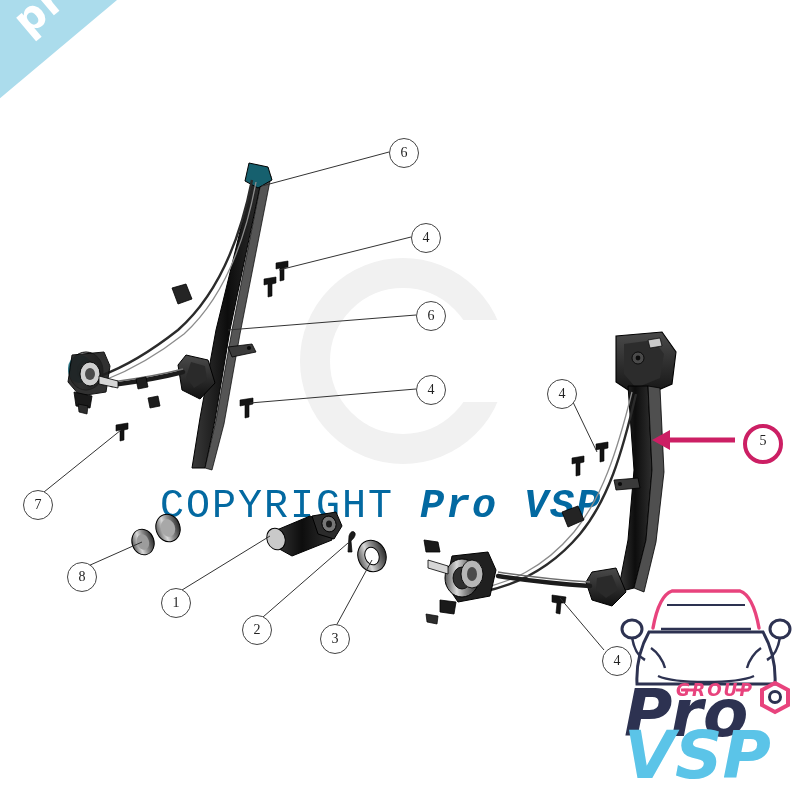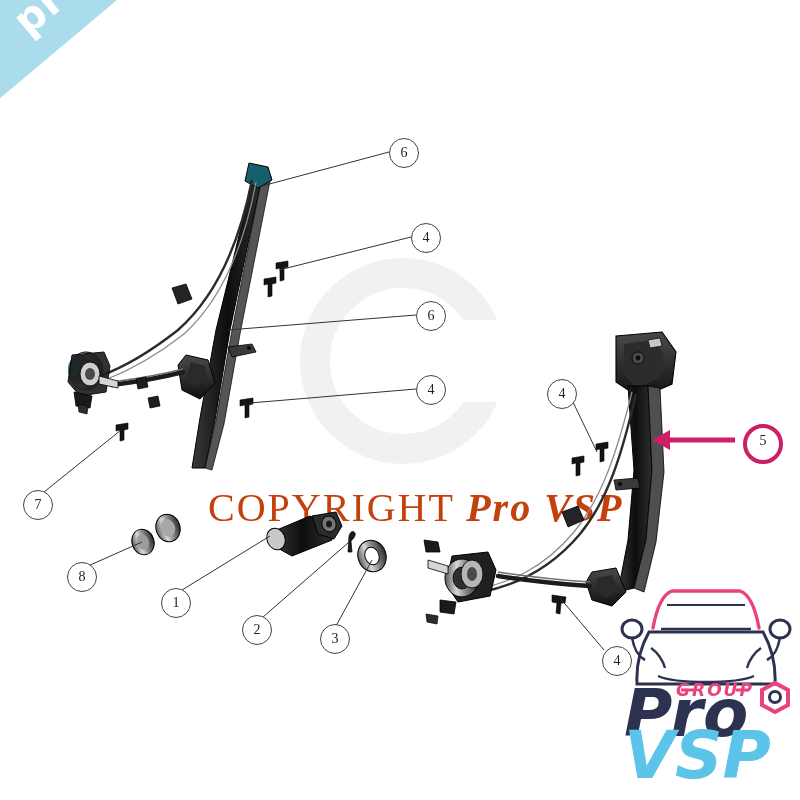--- a/index.html
+++ b/index.html
@@ -46,26 +46,25 @@
     width:115px;height:82px;
     background:#ffffff;
     z-index:1;
   }
 
   
   .wm-copy{
     position:absolute;
     left:160px; top:484px;
     z-index:1;
-    color:#c2410c;
-    font-family:Liberation Serif, serif;
+    color:#0369a1;
+    font-family:Liberation Mono, monospace;
     font-size:40px;
     letter-spacing:2px;
     white-space:nowrap;
-    margin-left:48px;
   }
   .wm-copy i{font-style:italic;font-weight:bold;}
 
   
   .callout{
     position:absolute;
     width:28px;height:28px;
     border:1px solid #444;
     border-radius:50%;
     background:#ffffff;

